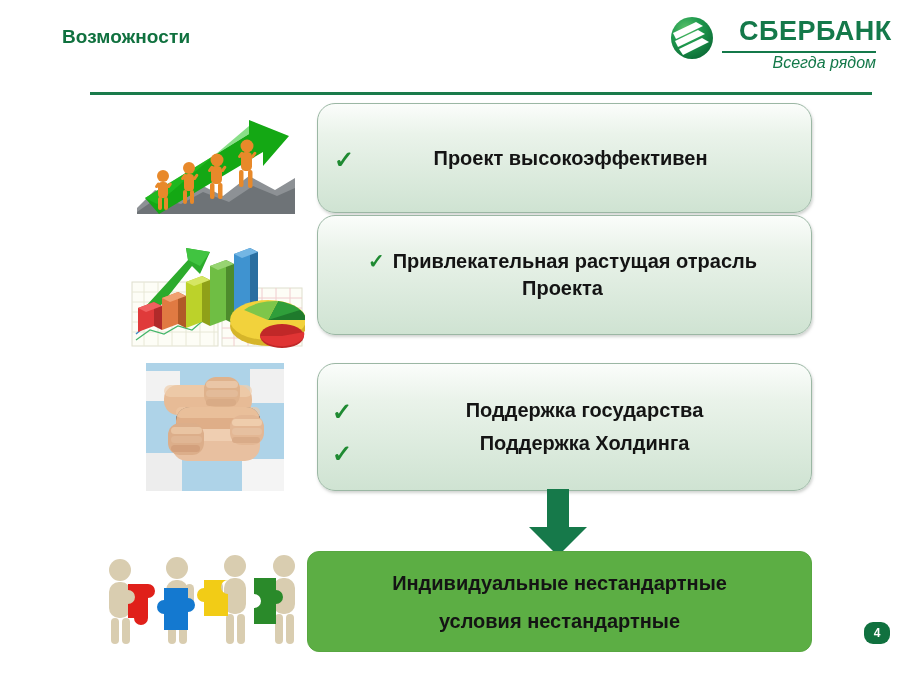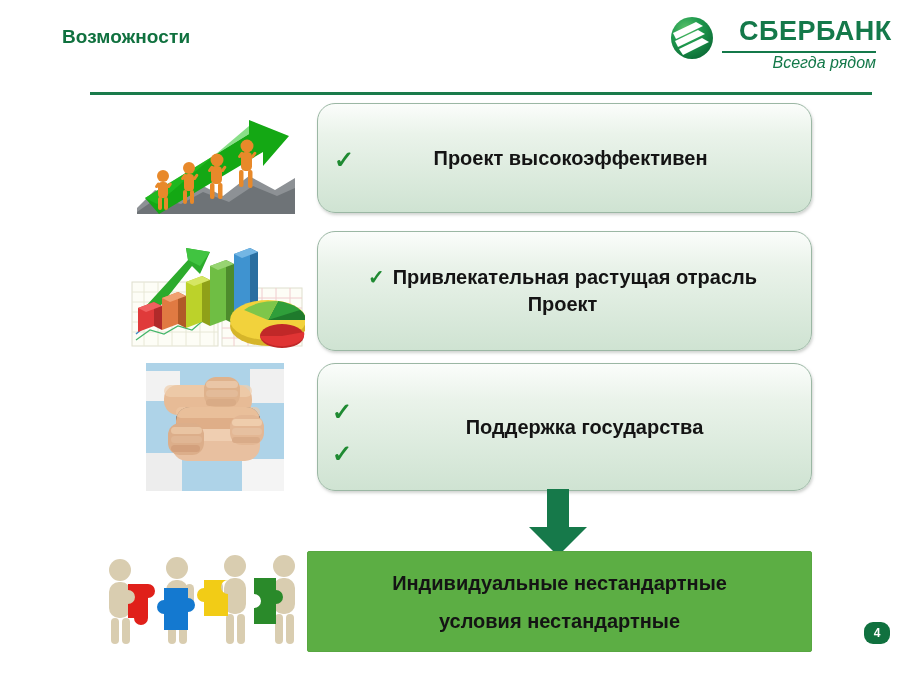--- a/index.html
+++ b/index.html
@@ -119,21 +119,21 @@
   .row {
     display: block;
   }
 
   
   #box1 { left: 317px; top: 103px; width: 495px; height: 110px; }
   #box1 .tick-col { left: 16px; top: 44px; }
   #box1 .box-body { padding-left: 12px; }
 
   
-  #box2 { left: 317px; top: 231px; width: 495px; height: 120px; }
+  #box2 { left: 317px; top: 215px; width: 495px; height: 120px; }
   #box2 .box-body { padding: 0 14px 0 10px; }
   #box2 .inline-tick { margin-right: 8px; }
 
   
   #box3 { left: 317px; top: 363px; width: 495px; height: 128px; }
   #box3 .box-body { padding-left: 40px; }
   #box3 .box-body .row { margin: 6px 0; }
   #box3 .tick-col.t1 { left: 14px; top: 36px; }
   #box3 .tick-col.t2 { left: 14px; top: 78px; }
 
@@ -147,21 +147,21 @@
   }
 
   
   #box4 {
     position: absolute;
     left: 307px;
     top: 551px;
     width: 505px;
     height: 101px;
     box-sizing: border-box;
-    border-radius: 2px;
+    border-radius: 12px;
     background: #5cae44;
     border: 1px solid #58a741;
     display: flex;
     align-items: center;
     justify-content: center;
   }
   #box4 .box-body {
     font-size: 20px;
     font-weight: bold;
     color: #141414;
@@ -443,29 +443,30 @@
   <div class="box" id="box1">
     <span class="tick-col tick">✓</span>
     <div class="box-body">
       <span class="row">Проект высокоэффективен</span>
     </div>
   </div>
 
   <div class="box" id="box2">
     <div class="box-body">
       <span class="row"><span class="tick inline-tick">✓</span><span>Привлекательная растущая отрасль</span></span>
-      <span class="row">Проект</span>
+      <span class="row">Проекта</span>
     </div>
   </div>
 
   <div class="box" id="box3">
     <span class="tick-col tick t1">✓</span>
     <span class="tick-col tick t2">✓</span>
     <div class="box-body">
       <span class="row">Поддержка государства</span>
+      <span class="row">Поддержка Холдинга</span>
     </div>
   </div>
 
   <div class="arrow-down">
     <svg width="62" height="68" viewBox="0 0 62 68">
       <polygon points="20,0 42,0 42,38 60,38 31,67 2,38 20,38" fill="#16794a"></polygon>
     </svg>
   </div>
 
   <div id="box4">

